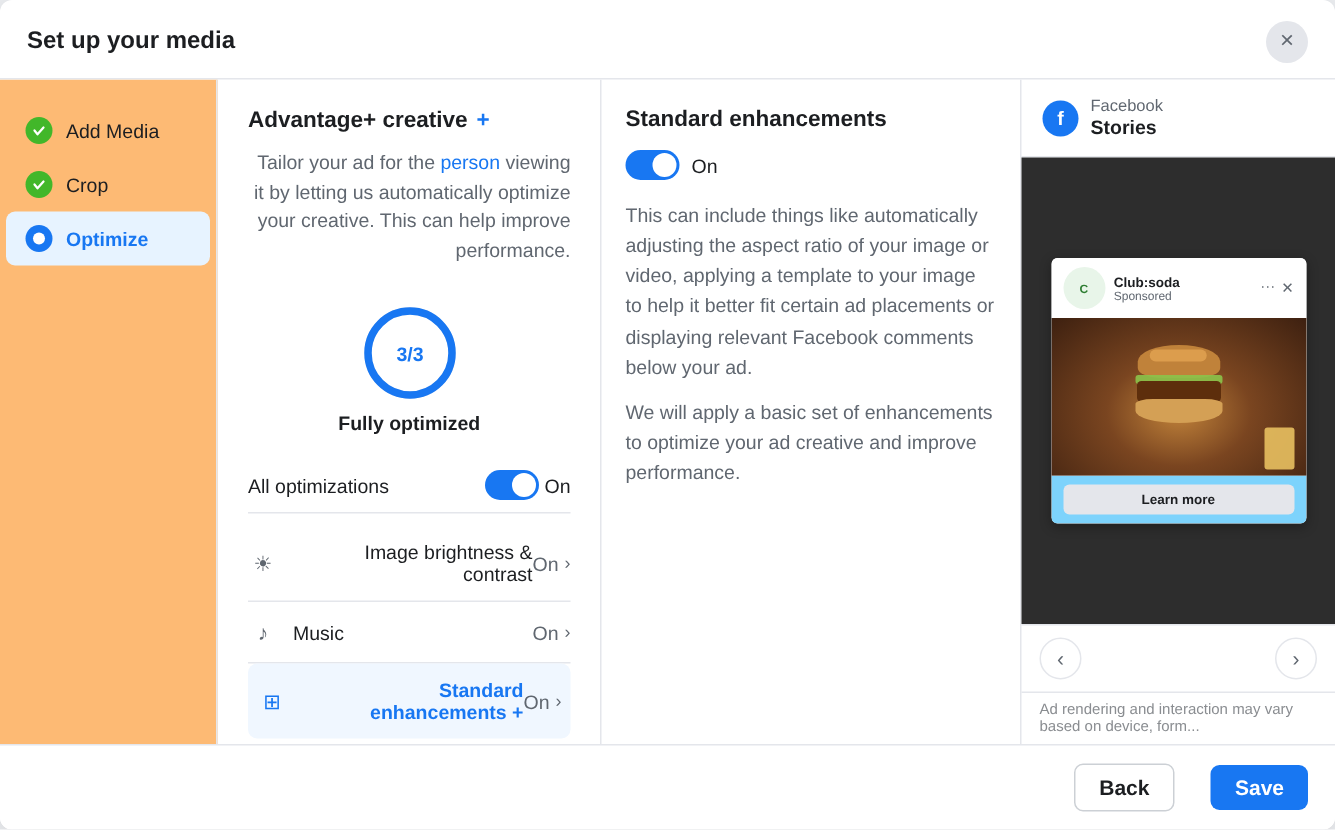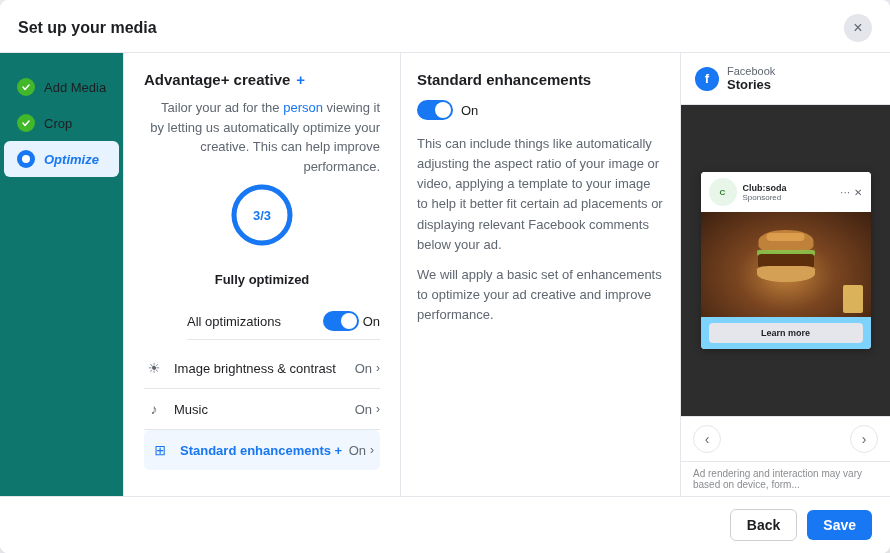--- a/index.html
+++ b/index.html
@@ -3,43 +3,43 @@
   <meta charset="utf-8">
   <style>
     * { box-sizing: border-box; margin: 0; padding: 0; }
     body { font-family: -apple-system, BlinkMacSystemFont, 'Segoe UI', Helvetica, Arial, sans-serif; font-size: 14px; background: #f0f2f5; display: flex; align-items: center; justify-content: center; height: 100vh; }
     .modal { width: 890px; height: 553px; background: #fff; border-radius: 8px; box-shadow: 0 4px 32px rgba(0,0,0,0.18); display: flex; flex-direction: column; overflow: hidden; }
     .modal-header { display: flex; align-items: center; justify-content: space-between; padding: 14px 18px 10px 18px; border-bottom: 1px solid #e4e6eb; }
     .modal-title { font-weight: 700; font-size: 16px; color: #1c1e21; }
     .close-btn { width: 28px; height: 28px; border-radius: 50%; border: none; background: #e4e6eb; cursor: pointer; display: flex; align-items: center; justify-content: center; font-size: 16px; color: #606770; }
     .modal-body { display: flex; flex: 1; overflow: hidden; }
     
-    .sidebar { width: 124px; border-right: 1px solid #e4e6eb; padding: 16px 0; background: #0f766e; flex-shrink: 0; }
+    .sidebar { width: 145px; border-right: 1px solid #e4e6eb; padding: 16px 0; background: #fdba74; flex-shrink: 0; }
     .sidebar-item { display: flex; align-items: center; gap: 8px; padding: 8px 12px; cursor: pointer; border-radius: 6px; margin: 0 4px; }
-    .sidebar-item.active { background: #e7f3ff; font-style: italic; }
+    .sidebar-item.active { background: #e7f3ff; }
     .sidebar-item-icon { width: 20px; height: 20px; display: flex; align-items: center; justify-content: center; flex-shrink: 0; }
     .sidebar-item-label { font-size: 13px; color: #1c1e21; }
     .sidebar-item.active .sidebar-item-label { color: #1877f2; font-weight: 600; }
     .check-circle { width: 18px; height: 18px; border-radius: 50%; background: #42b72a; display: flex; align-items: center; justify-content: center; }
     .check-circle svg { width: 10px; height: 10px; }
     .optimize-icon { width: 18px; height: 18px; border-radius: 50%; background: #1877f2; display: flex; align-items: center; justify-content: center; }
     .optimize-icon::after { content: ''; width: 8px; height: 8px; border-radius: 50%; background: #fff; }
     
     .main-content { flex: 1; overflow-y: auto; padding: 18px 20px; text-align: right; }
     .advantage-header { display: flex; align-items: center; gap: 6px; margin-bottom: 10px; }
     .advantage-title { font-weight: 700; font-size: 15px; color: #1c1e21; }
     .plus-badge { color: #1877f2; font-weight: 700; font-size: 15px; }
-    .advantage-desc { font-size: 13px; color: #606770; line-height: 1.5; margin-bottom: 4px; }
+    .advantage-desc { font-size: 13px; color: #606770; line-height: 1.5; margin-bottom: 24px; }
     .advantage-desc a { color: #1877f2; text-decoration: none; }
     
     .circle-container { display: flex; flex-direction: column; align-items: center; margin-bottom: 16px; }
     .circle-svg { width: 70px; height: 70px; }
-    .circle-label { font-size: 13px; font-weight: 600; color: #1c1e21; margin-top: 22px; }
-    
-    .all-opts { display: flex; align-items: center; justify-content: space-between; padding: 8px 0; border-bottom: 1px solid #e4e6eb; margin-bottom: 8px; margin-left: 43px; }
+    .circle-label { font-size: 13px; font-weight: 600; color: #1c1e21; margin-top: 4px; }
+    
+    .all-opts { display: flex; align-items: center; justify-content: space-between; padding: 8px 0; border-bottom: 1px solid #e4e6eb; margin-bottom: 8px; }
     .all-opts-label { font-size: 13px; color: #1c1e21; }
     .toggle-on { display: flex; align-items: center; gap: 4px; }
     .toggle-switch { width: 36px; height: 20px; background: #1877f2; border-radius: 10px; position: relative; cursor: pointer; flex-shrink: 0; }
     .toggle-switch::after { content: ''; position: absolute; width: 16px; height: 16px; background: #fff; border-radius: 50%; top: 2px; right: 2px; }
     .toggle-label { font-size: 13px; color: #1c1e21; }
     
     .option-row { display: flex; align-items: center; justify-content: space-between; padding: 10px 0; border-bottom: 1px solid #e4e6eb; cursor: pointer; }
     .option-row:last-child { border-bottom: none; }
     .option-left { display: flex; align-items: center; gap: 10px; }
     .option-icon { width: 20px; height: 20px; display: flex; align-items: center; justify-content: center; color: #606770; font-size: 14px; flex-shrink: 0; }
@@ -77,21 +77,21 @@
     .burger-patty { position: absolute; top: 42px; left: 50%; transform: translateX(-50%); width: 56px; height: 14px; background: #5d2e0c; border-radius: 3px; }
     .burger-bottom { position: absolute; top: 54px; left: 50%; transform: translateX(-50%); width: 58px; height: 16px; background: #d4a055; border-radius: 20% 20% 50% 50%; }
     .fries-area { position: absolute; bottom: 4px; right: 8px; width: 20px; height: 28px; background: #e8c060; border-radius: 2px; opacity: 0.9; }
     .preview-card-footer { padding: 6px 8px; background: #7dd3fc; }
     .learn-more-btn { width: 100%; padding: 5px; background: #e4e6eb; border: none; border-radius: 4px; font-size: 9px; font-weight: 700; color: #1c1e21; cursor: pointer; text-align: center; }
     .preview-nav { display: flex; align-items: center; justify-content: space-between; padding: 8px 12px; border-top: 1px solid #e4e6eb; }
     .preview-nav-btn { width: 28px; height: 28px; border-radius: 50%; border: 1px solid #e4e6eb; background: #fff; display: flex; align-items: center; justify-content: center; cursor: pointer; font-size: 14px; color: #606770; }
     .preview-nav-label { font-size: 11px; color: #1c1e21; text-align: center; flex: 1; }
     .preview-footer-note { padding: 6px 12px; font-size: 10px; color: #8a8d91; border-top: 1px solid #e4e6eb; }
     
-    .modal-footer { display: flex; align-items: center; justify-content: flex-end; gap: 10px; padding: 12px 18px; border-top: 1px solid #e4e6eb; background: #fff; }
+    .modal-footer { display: flex; align-items: center; justify-content: flex-end; gap: 24px; padding: 12px 18px; border-top: 1px solid #e4e6eb; background: #fff; }
     .btn-back { padding: 7px 16px; border: 1px solid #ccd0d5; background: #fff; border-radius: 6px; font-size: 14px; font-weight: 600; color: #1c1e21; cursor: pointer; }
     .btn-save { padding: 7px 16px; border: none; background: #1877f2; border-radius: 6px; font-size: 14px; font-weight: 600; color: #fff; cursor: pointer; }
   </style>
 </head>
 <body>
 
 <div class="modal">
 
   <div class="modal-header">
     <span class="modal-title">Set up your media</span>

